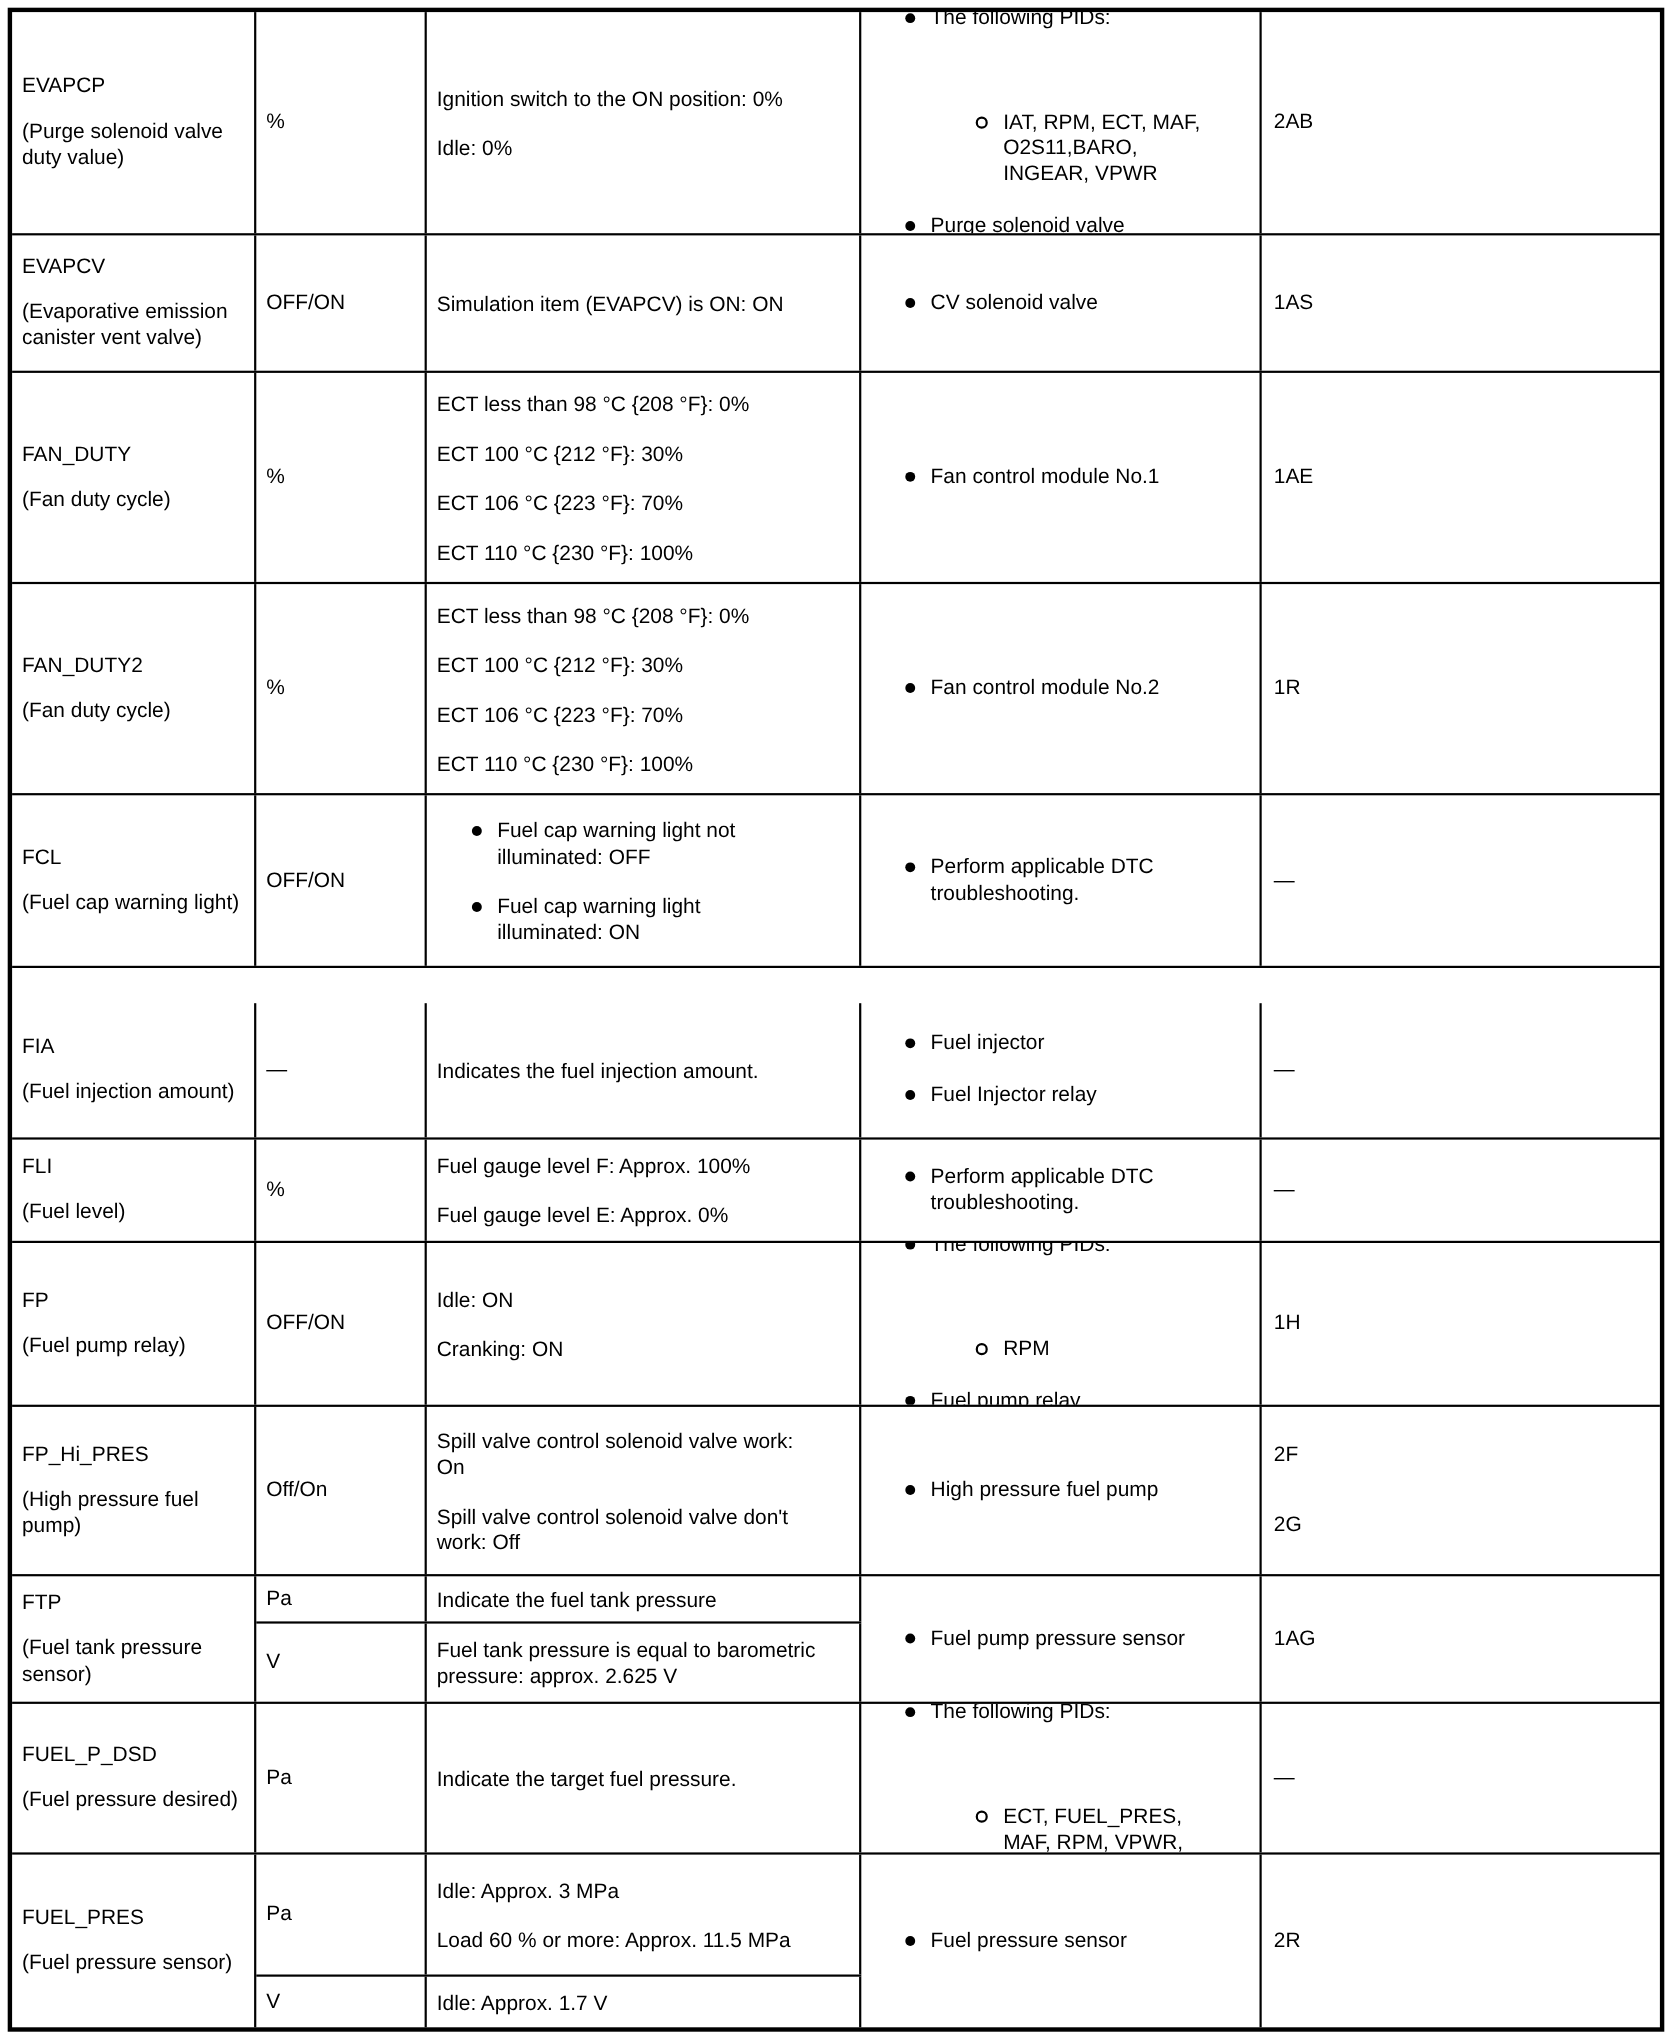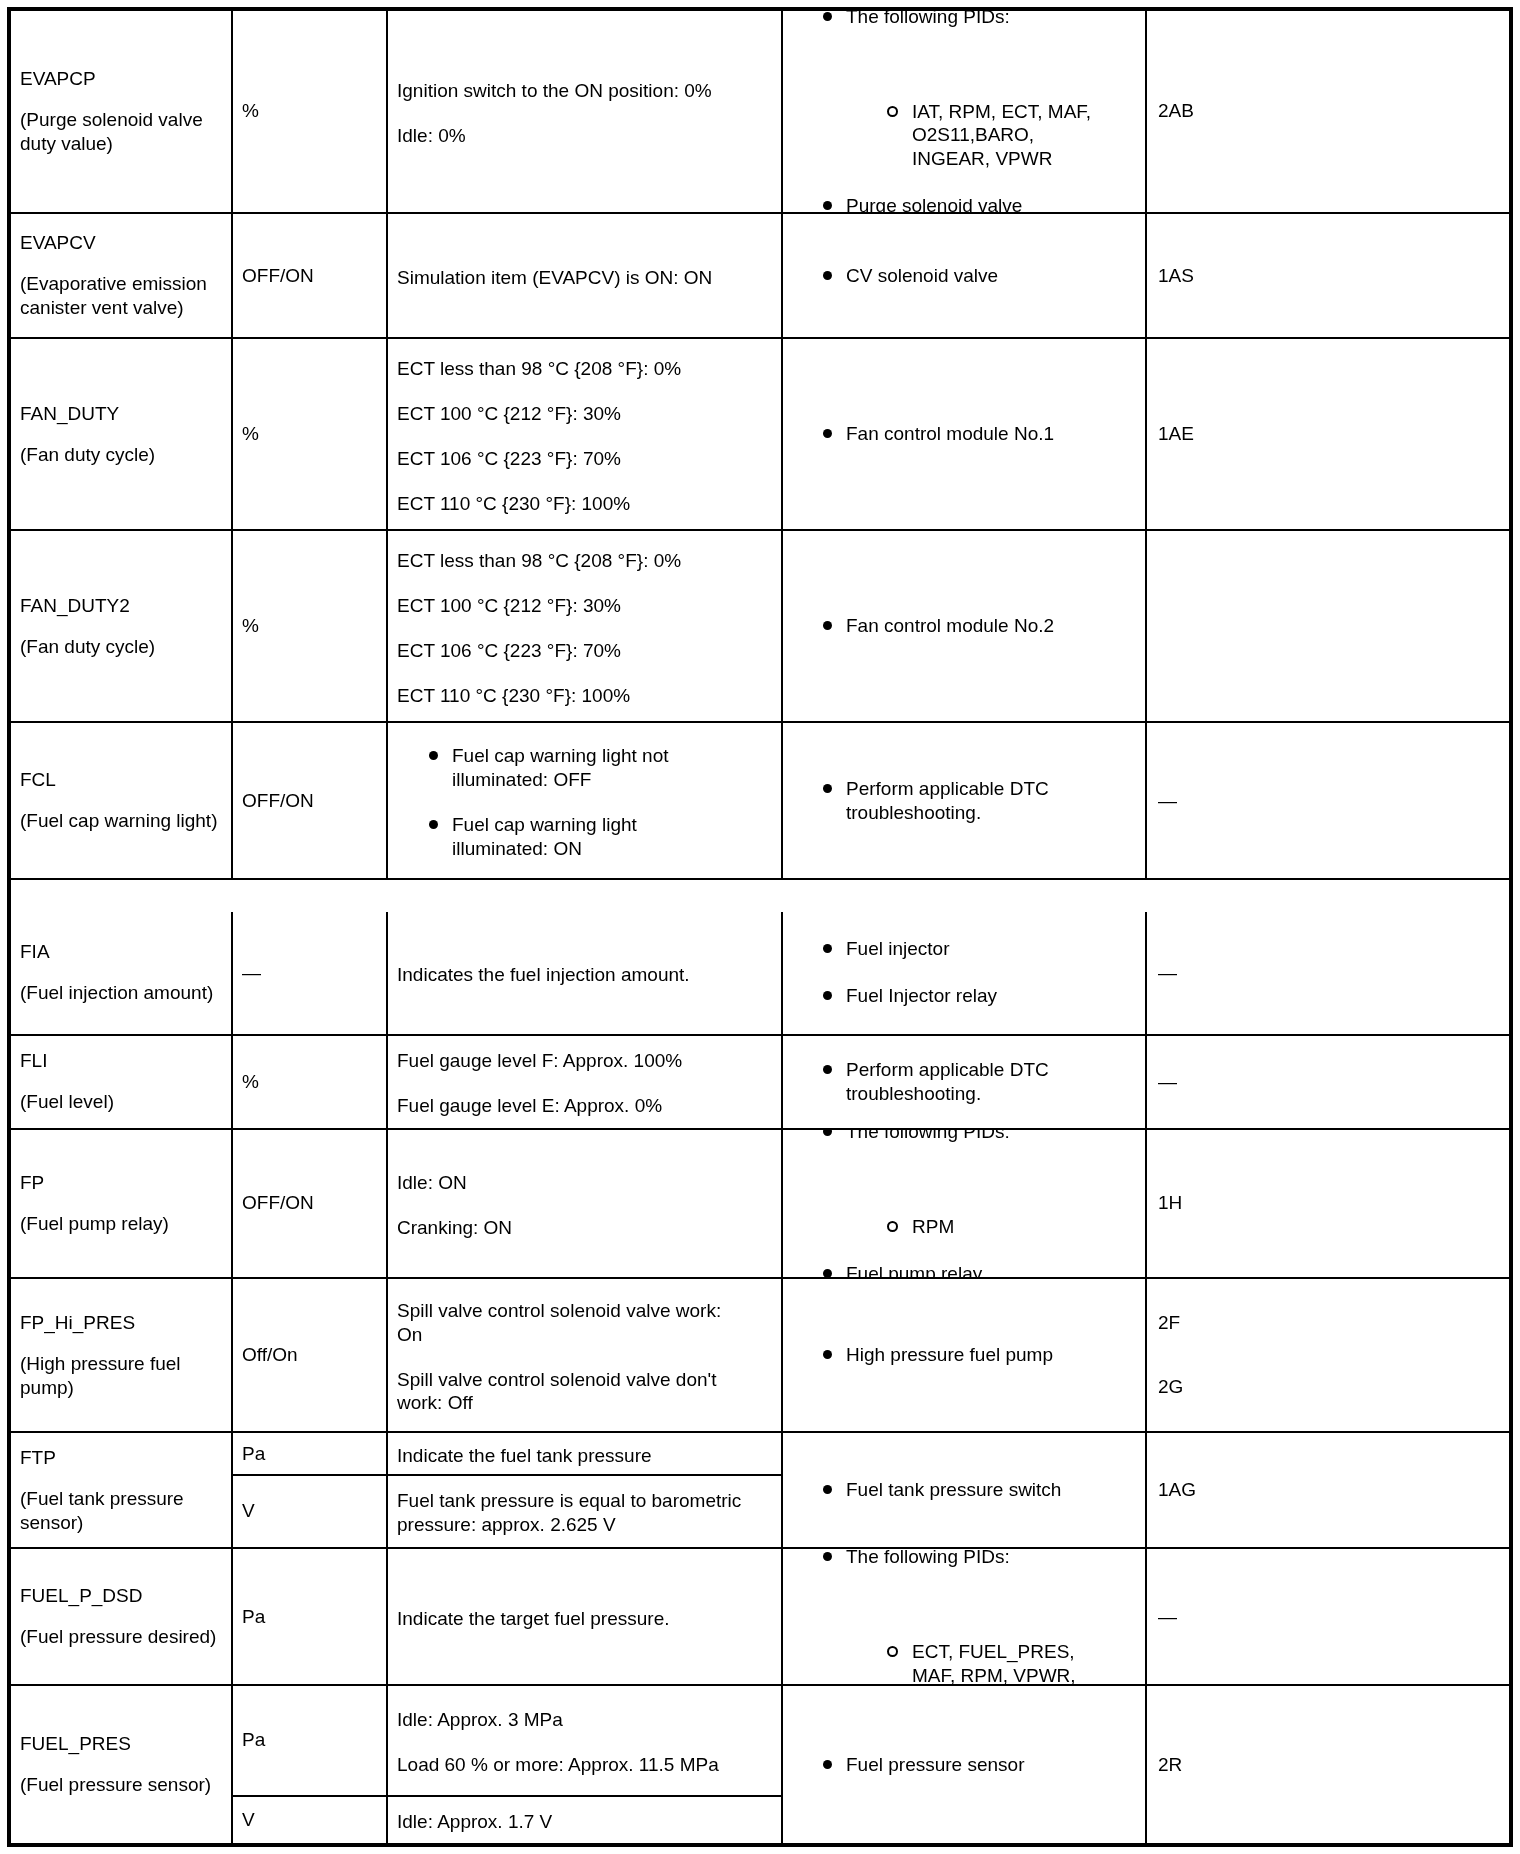--- a/index.html
+++ b/index.html
@@ -171,20 +171,23 @@
               <div class="cond-line">ECT 110 °C {230 °F}: 100%</div>
             </div>
           </div>
         </div>
         <div class="cell col-action">
           <div class="li">
             <span class="dot"></span>
             <span class="t">Fan control module No.2</span>
           </div>
         </div>
+        <div class="cell col-code">
+          <div class="code-text">1R</div>
+        </div>
       </div>
       <div class="row" style="flex: 158 1 0px;">
         <div class="cell col-pid">
           <div class="pid-name">FCL</div>
           <div class="pid-desc">(Fuel cap warning light)</div>
         </div>
         <div class="mid">
           <div class="subrow" style="flex: 1000 1 0px;">
             <div class="cell col-unit">
               <div class="unit-text">OFF/ON</div>
@@ -353,21 +356,21 @@
             </div>
             <div class="cell col-cond">
               <div class="cond-line">Fuel tank pressure is equal to barometric
 pressure: approx. 2.625 V</div>
             </div>
           </div>
         </div>
         <div class="cell col-action">
           <div class="li">
             <span class="dot"></span>
-            <span class="t">Fuel tank pressure switch</span>
+            <span class="t">Fuel pump pressure sensor</span>
           </div>
         </div>
         <div class="cell col-code">
           <div class="code-text">1AG</div>
         </div>
       </div>
       <div class="row" style="flex: 138 1 0px;">
         <div class="cell col-pid">
           <div class="pid-name">FUEL_P_DSD</div>
           <div class="pid-desc">(Fuel pressure desired)</div>

